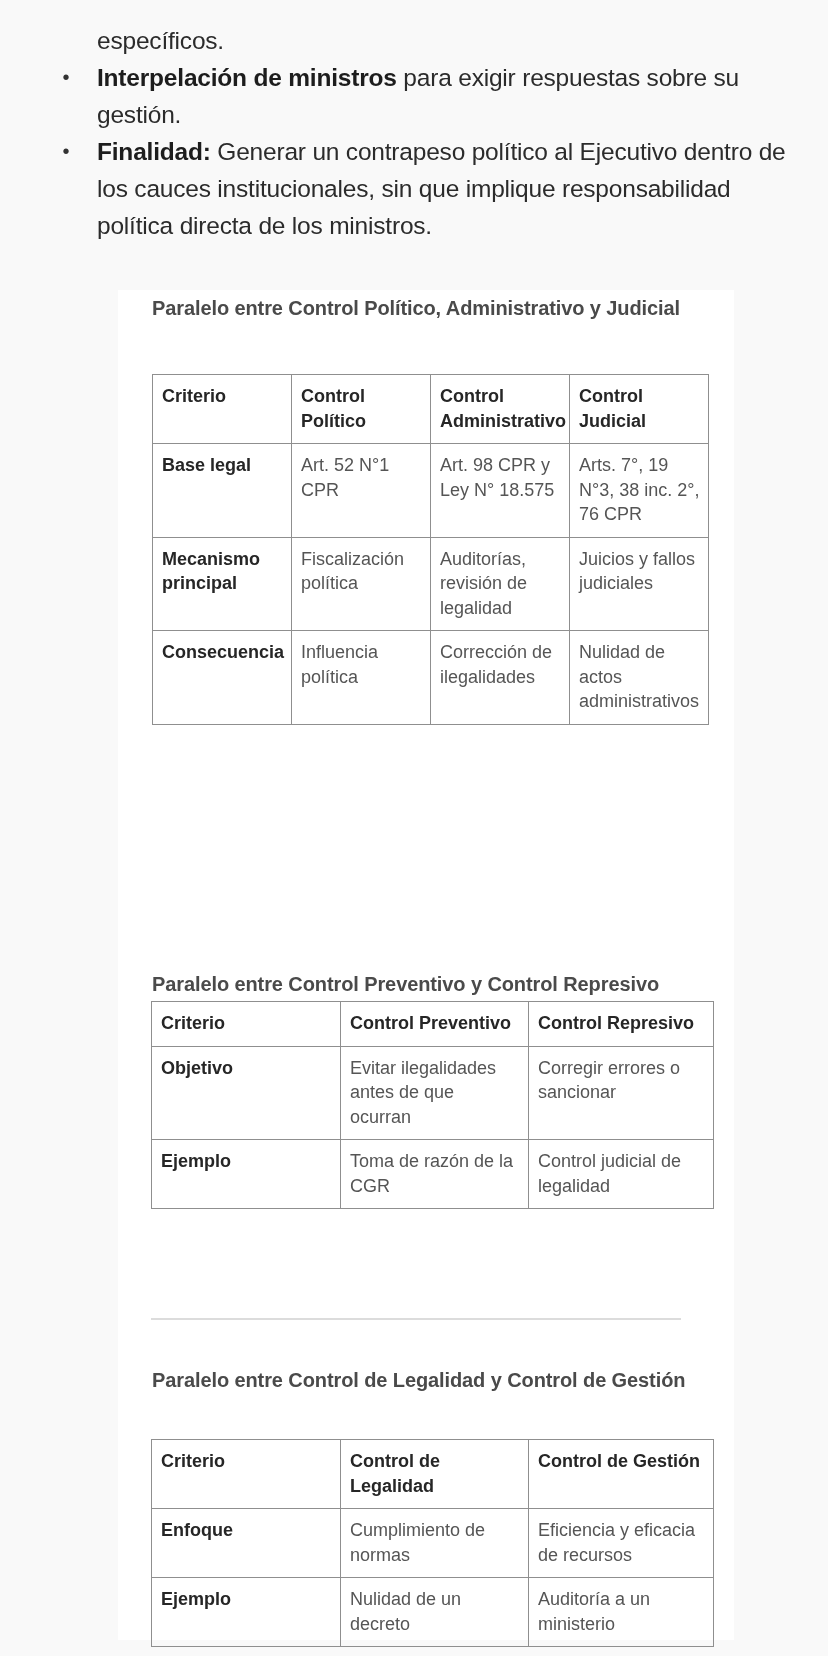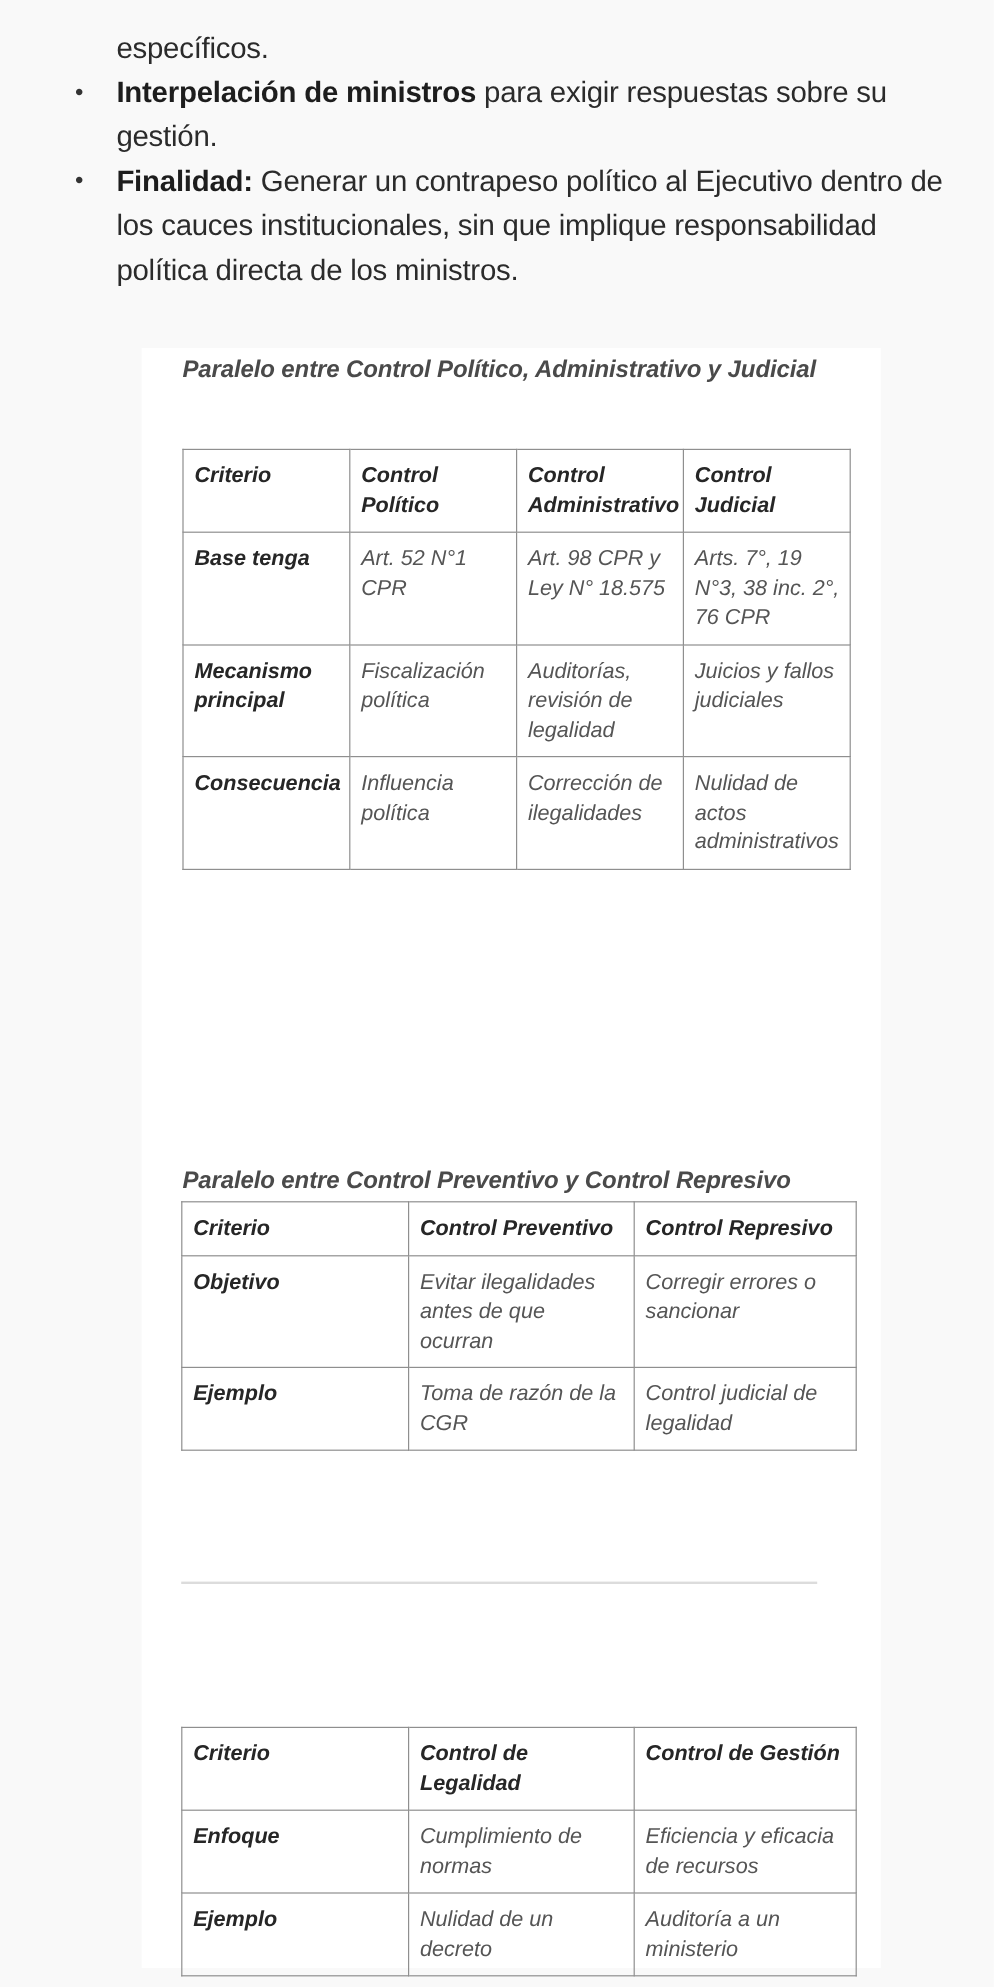--- a/index.html
+++ b/index.html
@@ -38,21 +38,20 @@
     .bullet-item b { font-weight: bold; color: #1d1d1d; }
 
     
     .card {
       position: absolute;
       left: 118px;
       top: 290px;
       width: 616px;
       height: 1350px;
       background: #ffffff;
-      font-style: italic;
     }
     .section-title {
       position: absolute;
       left: 34px;
       width: 540px;
       font-size: 20px;
       line-height: 24px;
       font-weight: bold;
       color: #4a4a4a;
       letter-spacing: -0.1px;
@@ -112,21 +111,21 @@
           <col style="width:139px">
         </colgroup>
       <tbody>
           <tr style="height:67px;">
         <th>Criterio</th>
         <th>Control Político</th>
         <th>Control Administrativo</th>
         <th>Control Judicial</th>
       </tr>
       <tr style="height:92px;">
-        <td class="rowhead">Base tenga</td>
+        <td class="rowhead">Base legal</td>
         <td>Art. 52 N°1 CPR</td>
         <td>Art. 98 CPR y Ley N° 18.575</td>
         <td>Arts. 7°, 19 N°3, 38 inc. 2°, 76 CPR</td>
       </tr>
       <tr style="height:92px;margin-top:36px;">
         <td class="rowhead">Mecanismo principal</td>
         <td>Fiscalización política</td>
         <td>Auditorías, revisión de legalidad</td>
         <td>Juicios y fallos judiciales</td>
       </tr>
@@ -160,20 +159,21 @@
       <tr style="height:67px;">
         <td class="rowhead">Ejemplo</td>
         <td>Toma de razón de la CGR</td>
         <td>Control judicial de legalidad</td>
       </tr>
     </tbody>
       </table>
 
     <div class="separator"></div>
 
+    <div class="section-title" style="top:1078px;">Paralelo entre Control de Legalidad y Control de Gestión</div>
     <table class="ctable" style="left:33px; top:1149px; width:562px;">
       <colgroup>
           <col style="width:189px">
           <col style="width:188px">
           <col style="width:185px">
         </colgroup>
       <tbody>
           <tr style="height:42px;">
         <th>Criterio</th>
         <th>Control de Legalidad</th>

